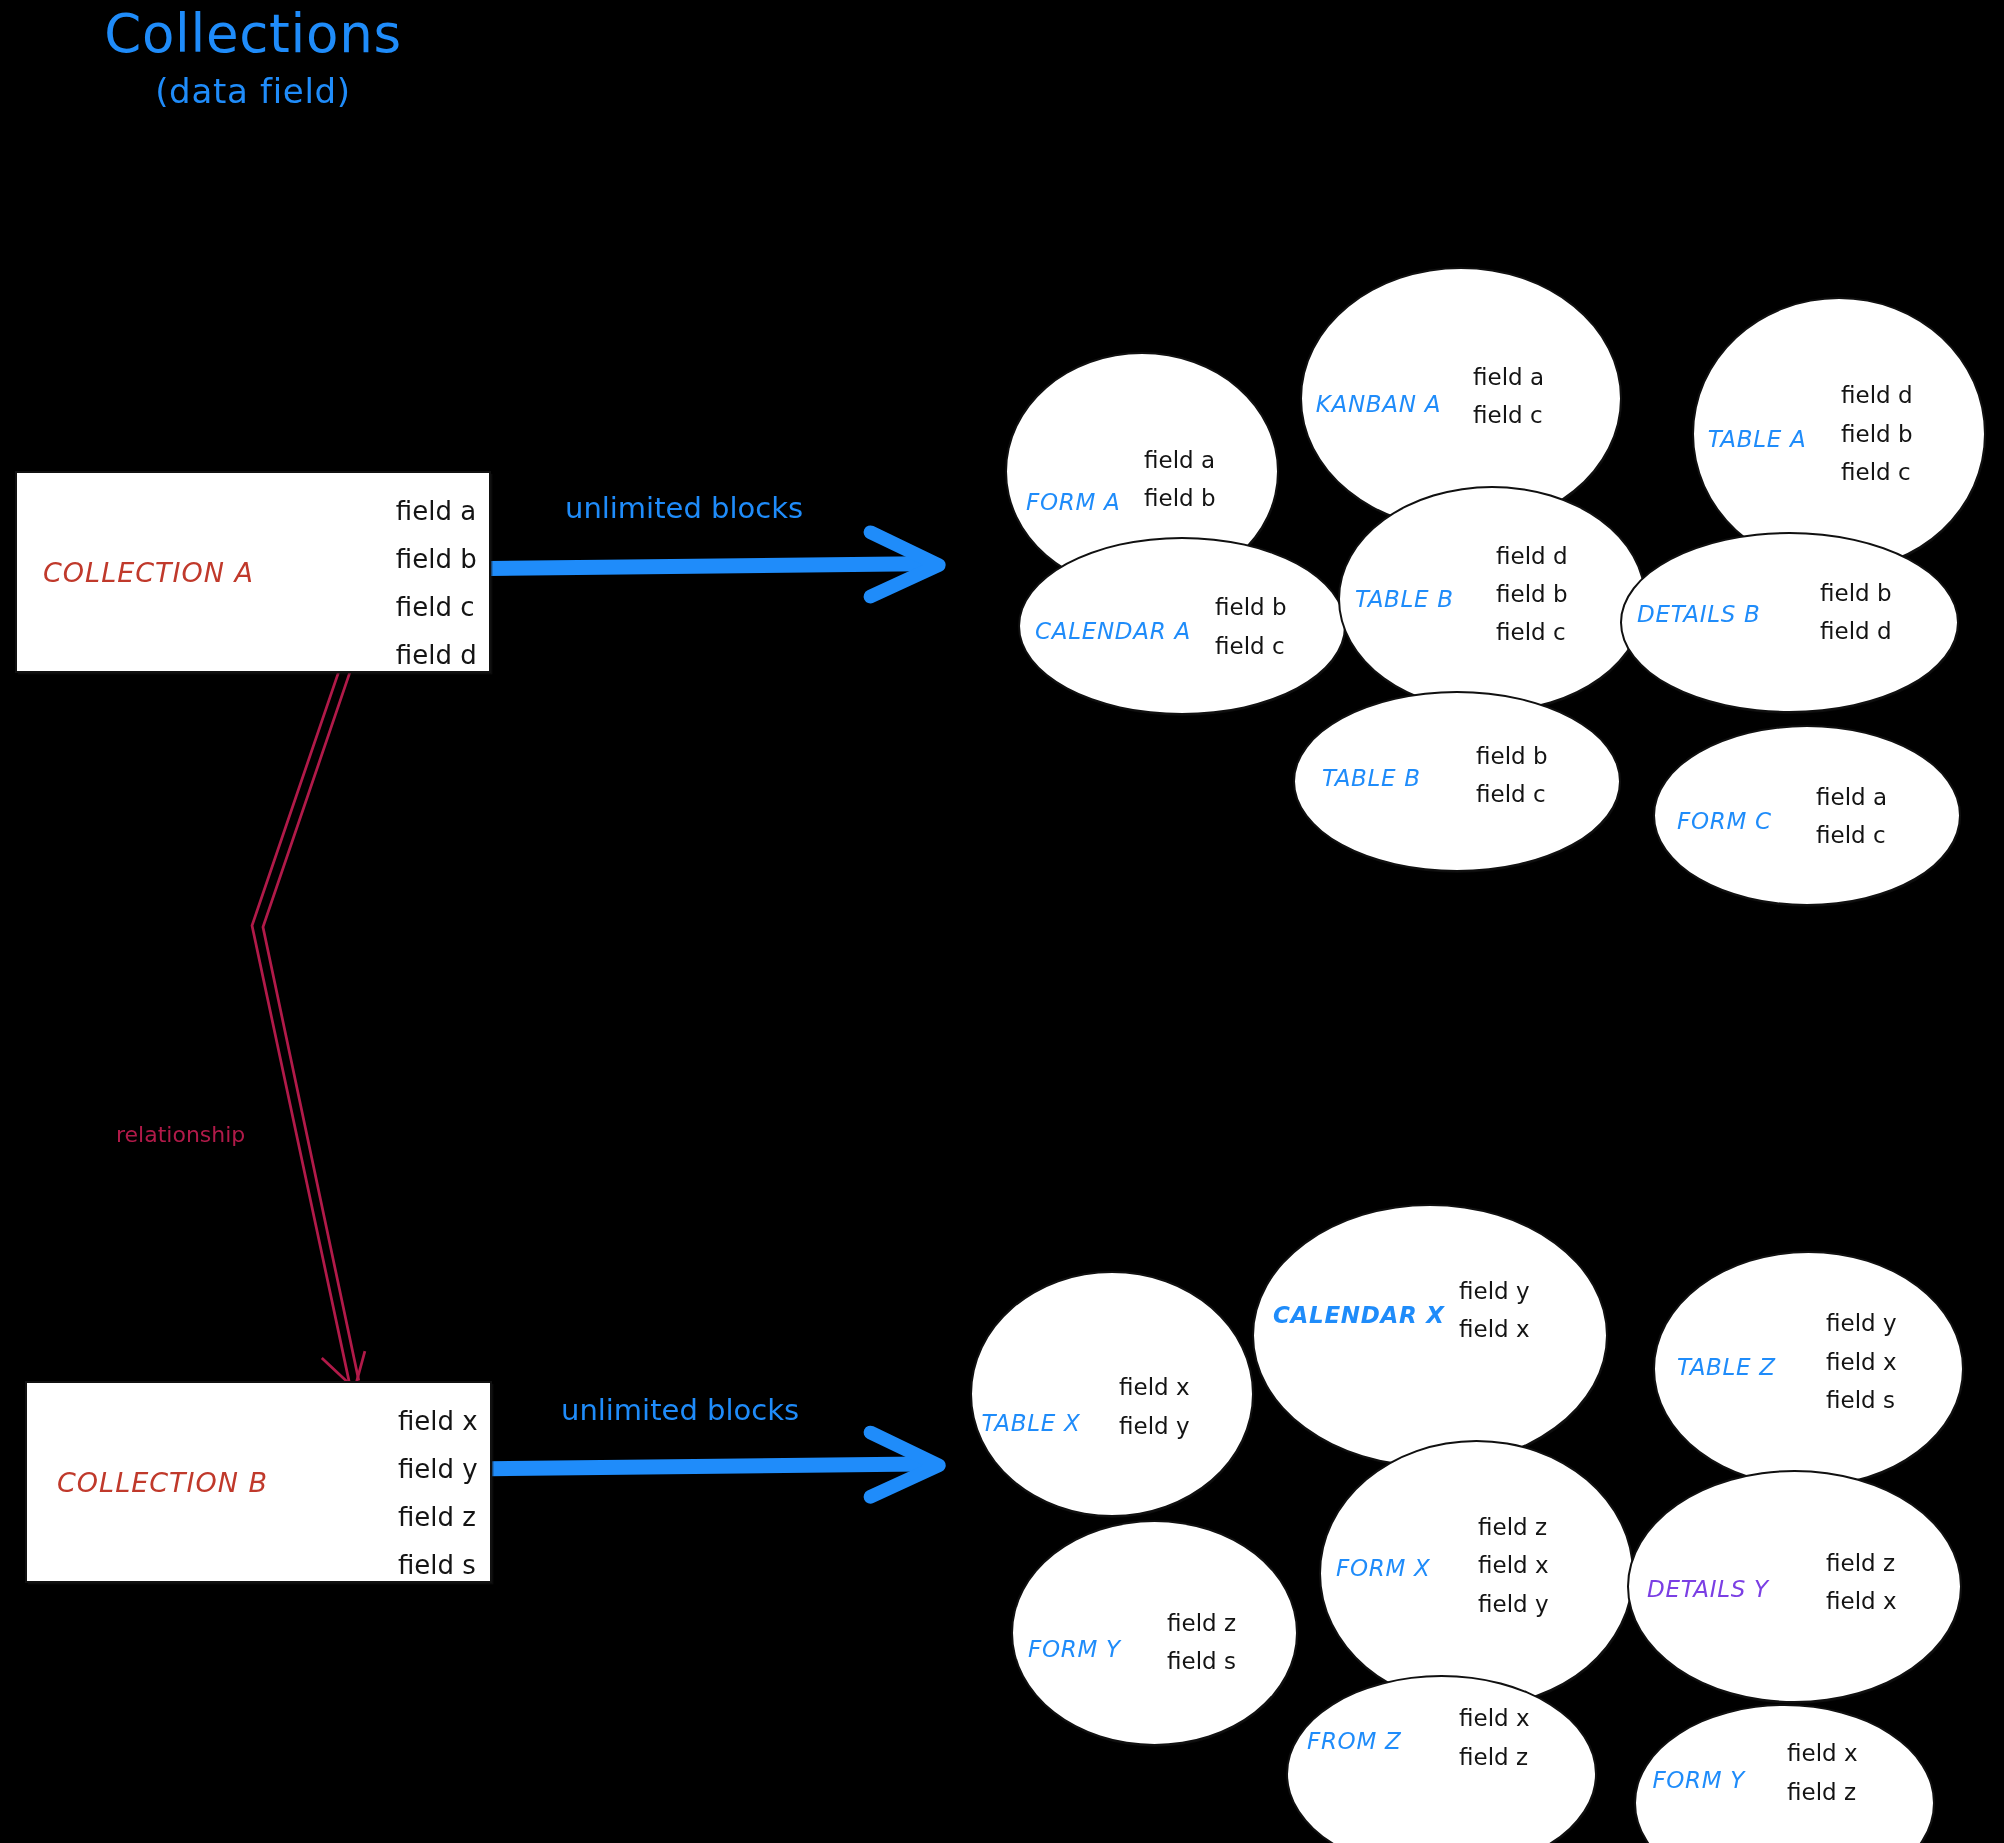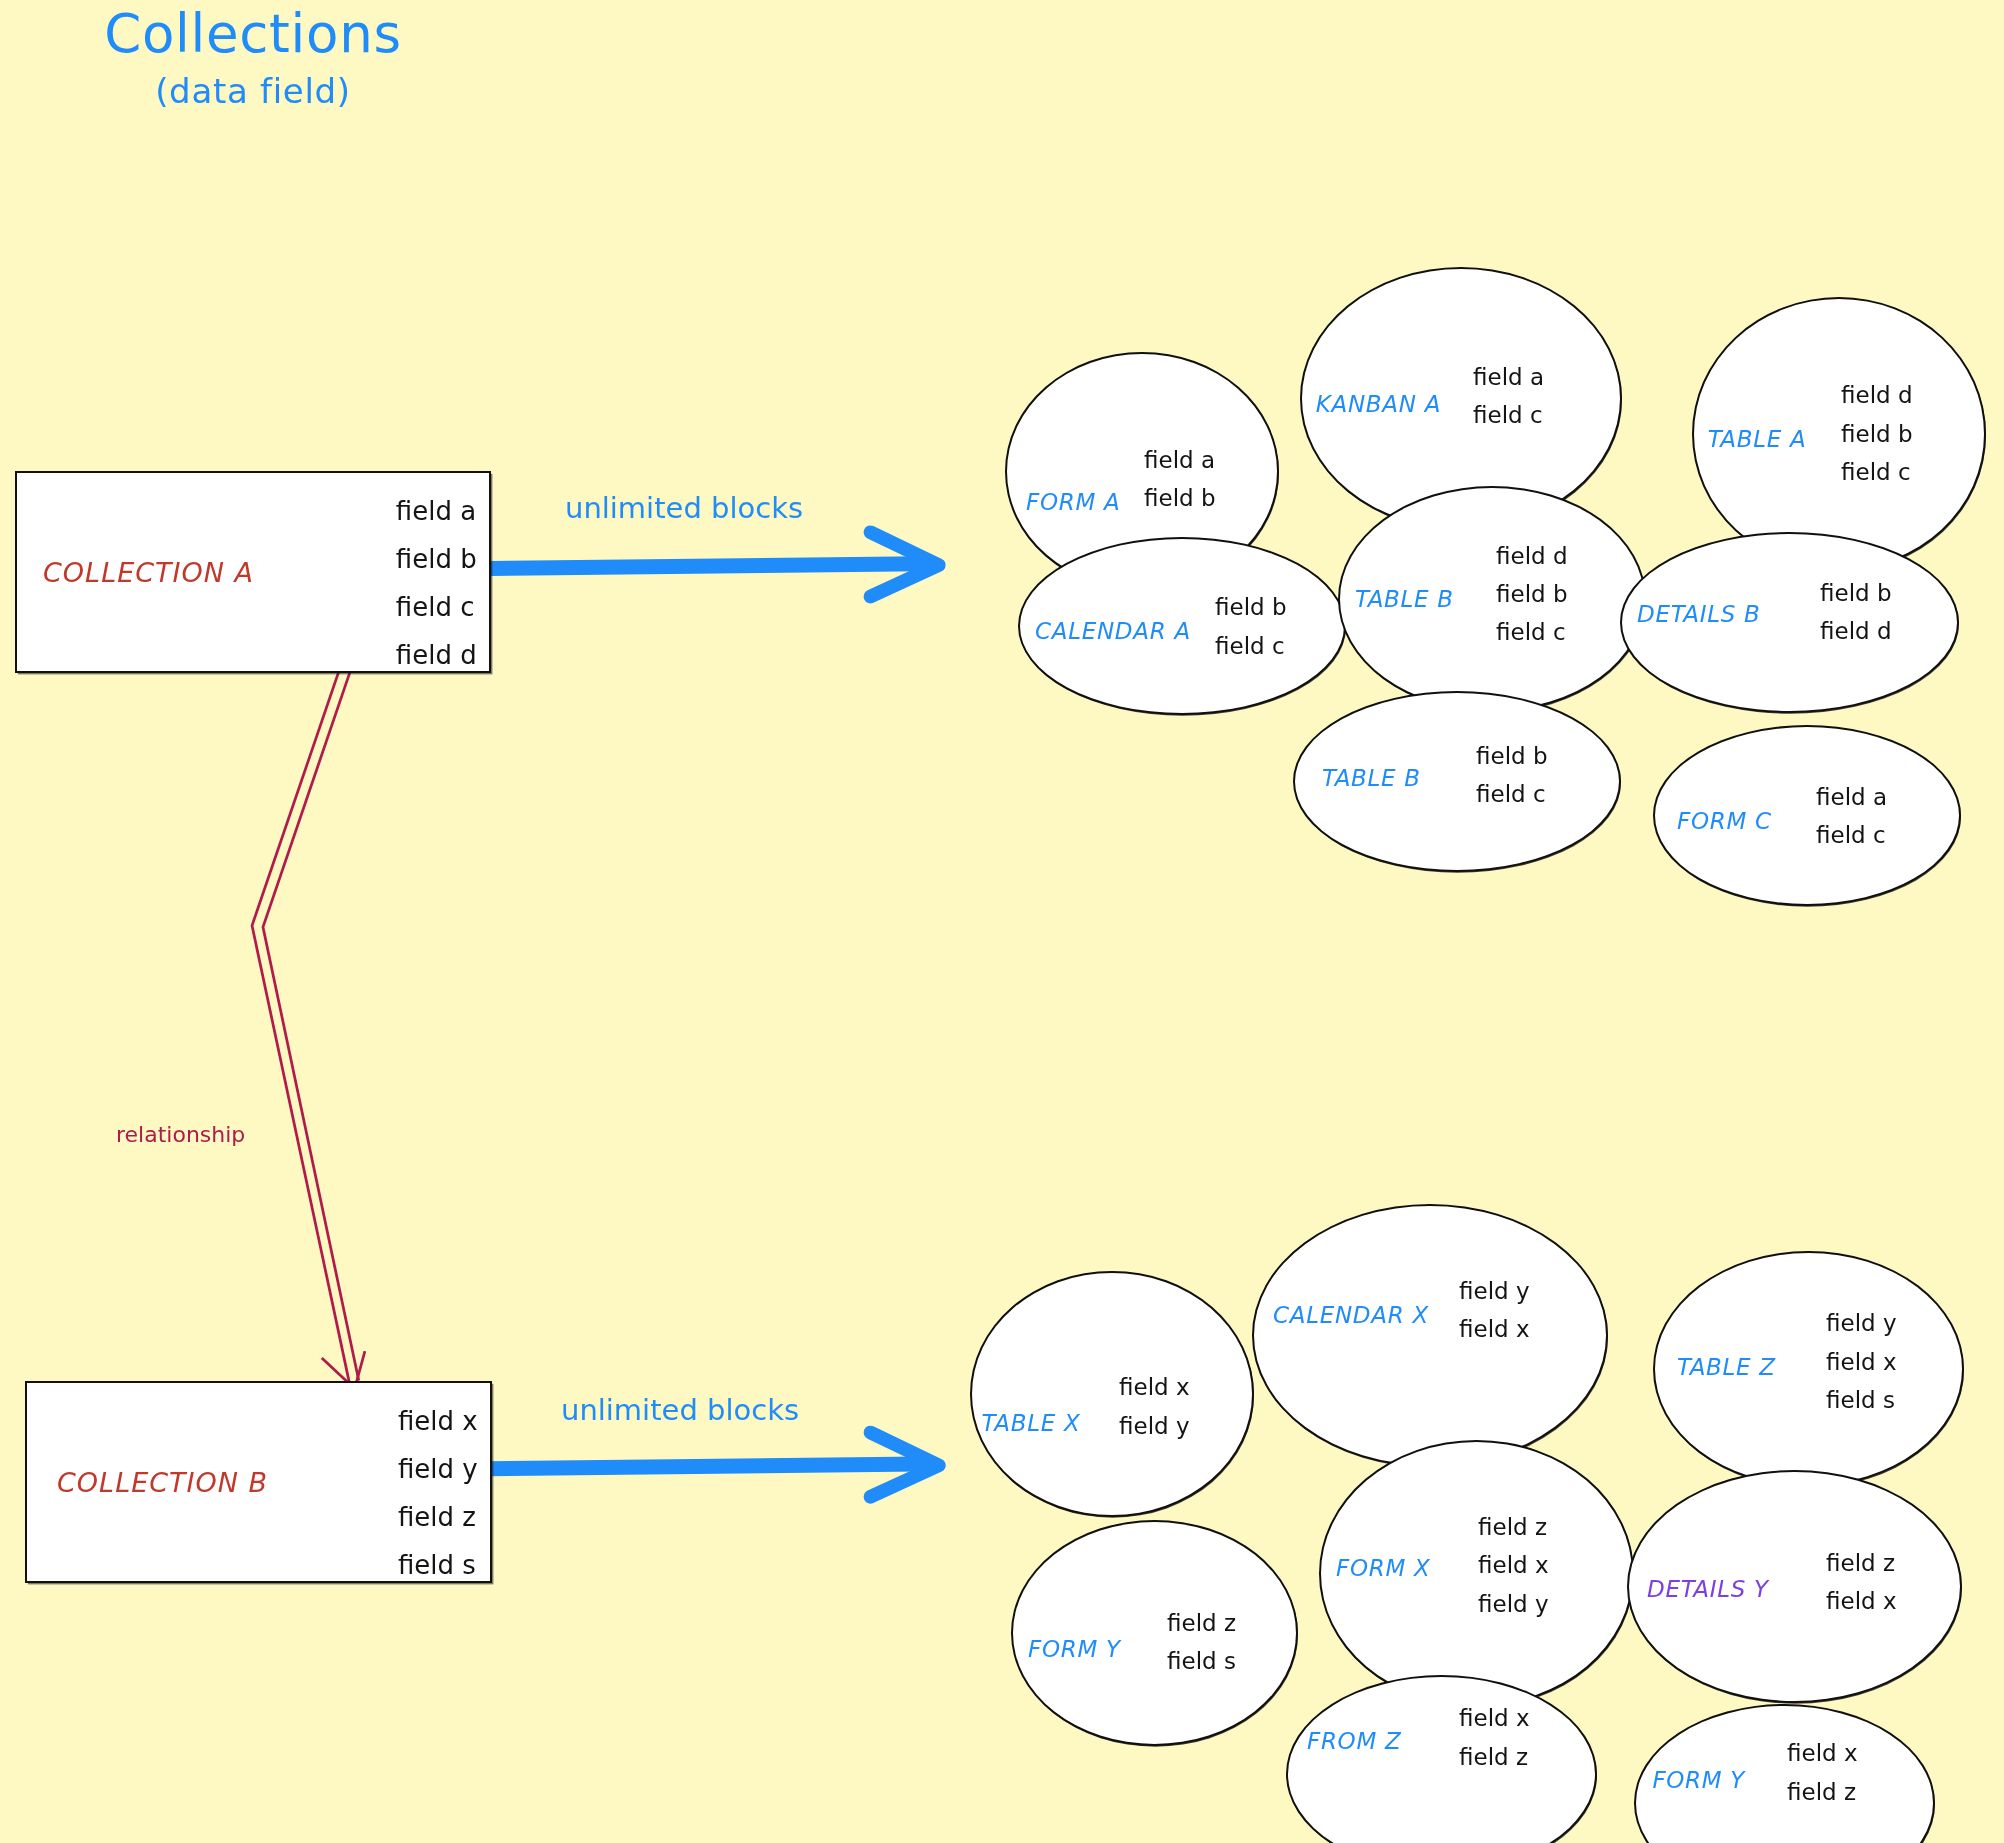--- a/index.html
+++ b/index.html
@@ -7,21 +7,21 @@
     padding: 0;
     background: #ffffff;
   }
   body {
     font-family: "Liberation Sans", sans-serif;
   }
   #canvas {
     position: relative;
     width: 2005px;
     height: 1843px;
-    background: #fef9c3;
+    background: #000000;
     overflow: hidden;
   }
   
   .col-title {
     position: absolute;
     color: #1F8CFA;
     font-family: "DejaVu Sans", sans-serif;
     font-weight: 400;
     text-align: center;
     line-height: 1.12;
@@ -249,21 +249,21 @@
 
   <div class="block" style="left:970px; top:1271px; width:284px; height:246px;">
     <div class="block-label" style="left:9.6px; top:62%;">TABLE X</div>
     <div class="block-fields" style="left:147px; top:55%;">
       <span class="fld">field x</span>
       <span class="fld">field y</span>
     </div>
   </div>
 
   <div class="block" style="left:1252px; top:1204px; width:356px; height:263px;">
-    <div class="block-label" style="left:19px; top:42%;">CALENDAR X</div>
+    <div class="block-label" style="left:19px; top:42%;font-weight:bold;">CALENDAR X</div>
     <div class="block-fields" style="left:205px; top:40%;">
       <span class="fld">field y</span>
       <span class="fld">field x</span>
     </div>
   </div>
 
   <div class="block" style="left:1653px; top:1251px; width:311px; height:236px;">
     <div class="block-label" style="left:22px; top:49%;">TABLE Z</div>
     <div class="block-fields" style="left:171px; top:47%;">
       <span class="fld">field y</span>

